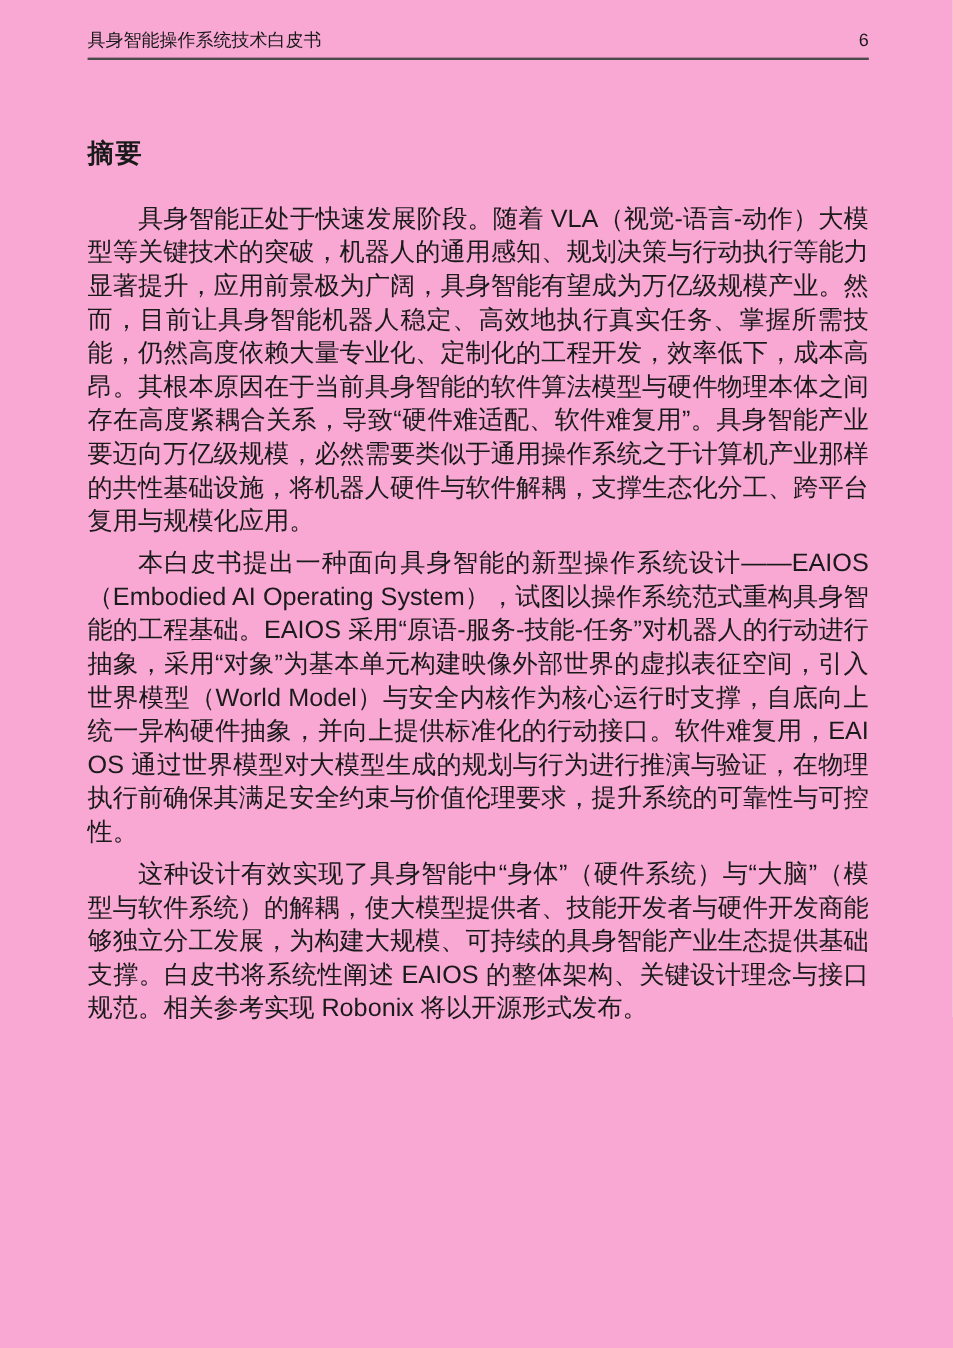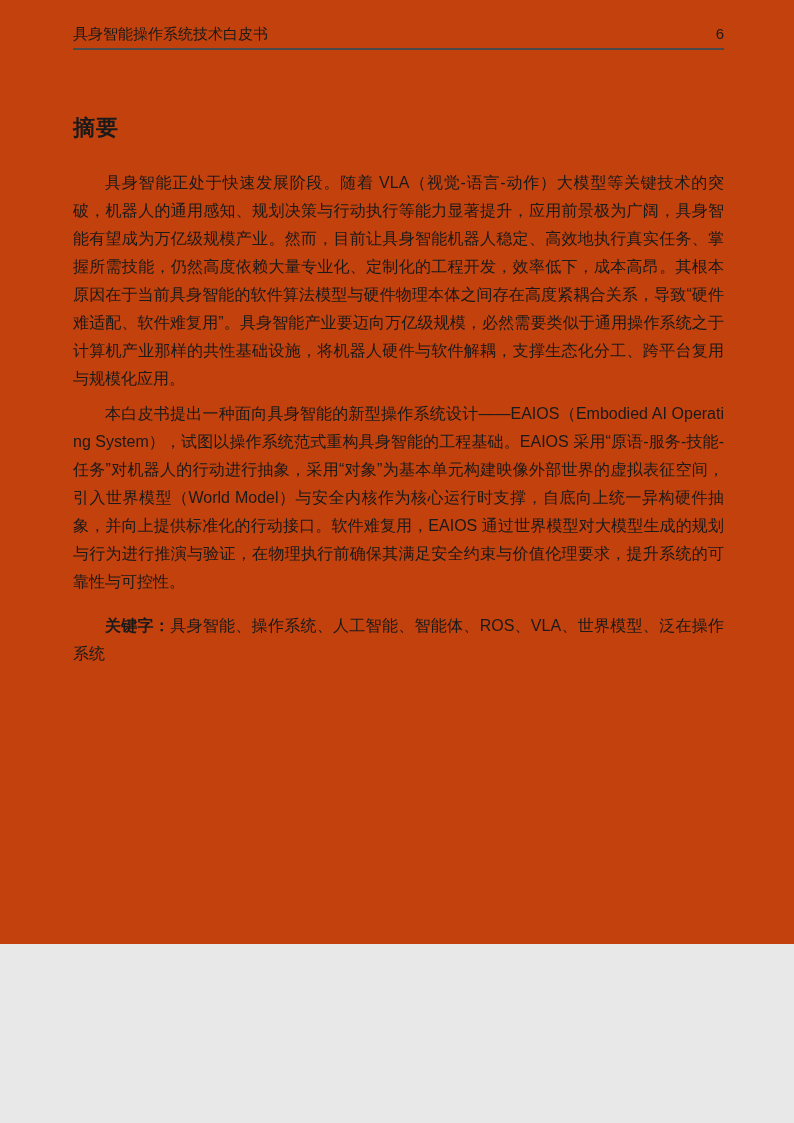--- a/index.html
+++ b/index.html
@@ -3,23 +3,23 @@
 <meta charset="utf-8">
 <style>
   * { margin: 0; padding: 0; box-sizing: border-box; }
   html, body { background: #e8e8e8; }
   body {
     font-family: "Liberation Sans", "DejaVu Sans", sans-serif;
   }
   .page {
     position: relative;
     width: 794px;
-    height: 944px;
+    height: 1123px;
     margin: 0 auto;
-    background: #c2410c;
+    background: #f9a8d4;
     color: #1a1a1a;
     overflow: hidden;
   }
   .content {
     padding: 0 70px 0 73px;
   }
   .doc-header {
     display: flex;
     justify-content: space-between;
     align-items: flex-end;
@@ -33,21 +33,21 @@
     font-size: 15px;
   }
   h1.section-title {
     margin-top: 63px;
     margin-bottom: 26px;
     font-size: 22px;
     font-weight: bold;
     letter-spacing: 1px;
   }
   .body-text p {
-    font-size: 16px;
+    font-size: 21px;
     line-height: 28px;
     text-align: justify;
     text-indent: 2em;
     margin-bottom: 7px;
     word-break: break-all;
   }
   .keywords {
     margin-top: 16px;
     font-size: 16px;
     line-height: 28px;
@@ -67,20 +67,18 @@
     <div class="doc-header">
       <span class="doc-title">具身智能操作系统技术白皮书</span>
       <span class="pagenum">6</span>
     </div>
 
     <h1 class="section-title">摘要</h1>
 
     <div class="body-text">
       <p>具身智能正处于快速发展阶段。随着 VLA（视觉-语言-动作）大模型等关键技术的突破，机器人的通用感知、规划决策与行动执行等能力显著提升，应用前景极为广阔，具身智能有望成为万亿级规模产业。然而，目前让具身智能机器人稳定、高效地执行真实任务、掌握所需技能，仍然高度依赖大量专业化、定制化的工程开发，效率低下，成本高昂。其根本原因在于当前具身智能的软件算法模型与硬件物理本体之间存在高度紧耦合关系，导致“硬件难适配、软件难复用”。具身智能产业要迈向万亿级规模，必然需要类似于通用操作系统之于计算机产业那样的共性基础设施，将机器人硬件与软件解耦，支撑生态化分工、跨平台复用与规模化应用。</p>
       <p>本白皮书提出一种面向具身智能的新型操作系统设计——EAIOS（Embodied AI Operating System），试图以操作系统范式重构具身智能的工程基础。EAIOS 采用“原语-服务-技能-任务”对机器人的行动进行抽象，采用“对象”为基本单元构建映像外部世界的虚拟表征空间，引入世界模型（World Model）与安全内核作为核心运行时支撑，自底向上统一异构硬件抽象，并向上提供标准化的行动接口。软件难复用，EAIOS 通过世界模型对大模型生成的规划与行为进行推演与验证，在物理执行前确保其满足安全约束与价值伦理要求，提升系统的可靠性与可控性。</p>
+      <p>这种设计有效实现了具身智能中“身体”（硬件系统）与“大脑”（模型与软件系统）的解耦，使大模型提供者、技能开发者与硬件开发商能够独立分工发展，为构建大规模、可持续的具身智能产业生态提供基础支撑。白皮书将系统性阐述 EAIOS 的整体架构、关键设计理念与接口规范。相关参考实现 Robonix 将以开源形式发布。</p>
     </div>
 
-    <p class="keywords">
-      <span class="kw-label">关键字：</span><span>具身智能、操作系统、人工智能、智能体、ROS、VLA、世界模型、泛在操作系统</span>
-    </p>
 
   </div>
 </div>
 
 </body></html>

